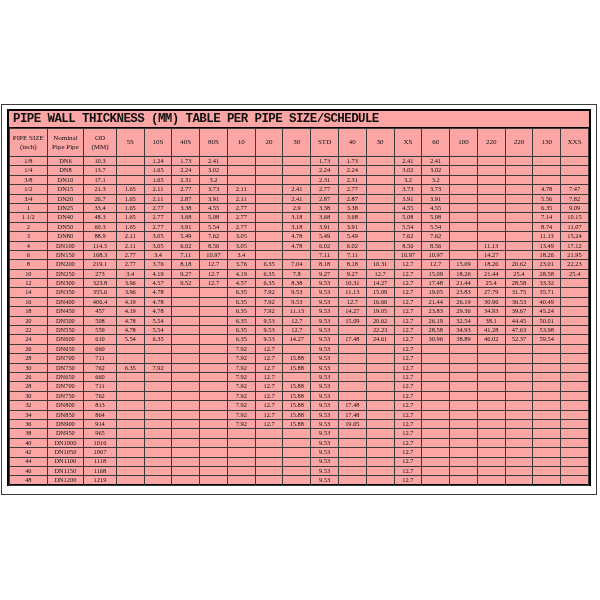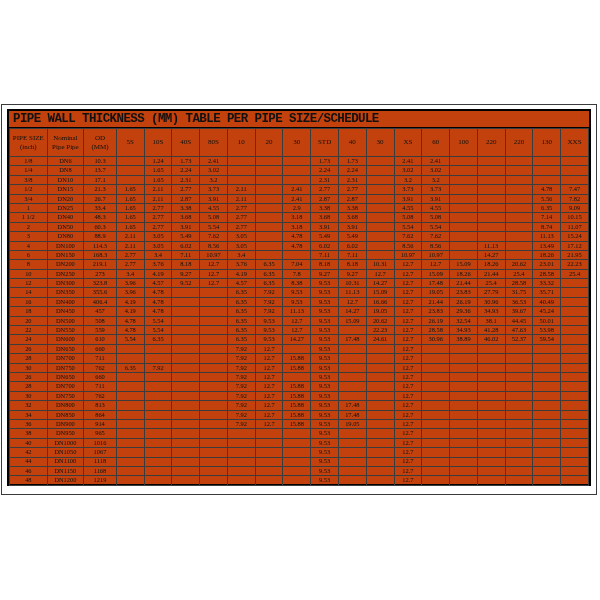--- a/index.html
+++ b/index.html
@@ -16,21 +16,21 @@
     width:594px; height:389px;
     border:1px solid #3a3a3a;
     background:#fff;
   }
   .sheet{
     position:absolute;
     left:7px; top:109px;
     width:584px; height:377px;
     border:2px solid #000;
     box-sizing:border-box;
-    background:#c2410c;
+    background:#fca5a5;
     display:flex;
     flex-direction:column;
   }
   .title-bar{
     flex:0 0 16px;
     border-bottom:1.5px solid #000;
     display:flex;
     align-items:center;
     padding-left:4px;
     font-family:"Liberation Mono", monospace;

